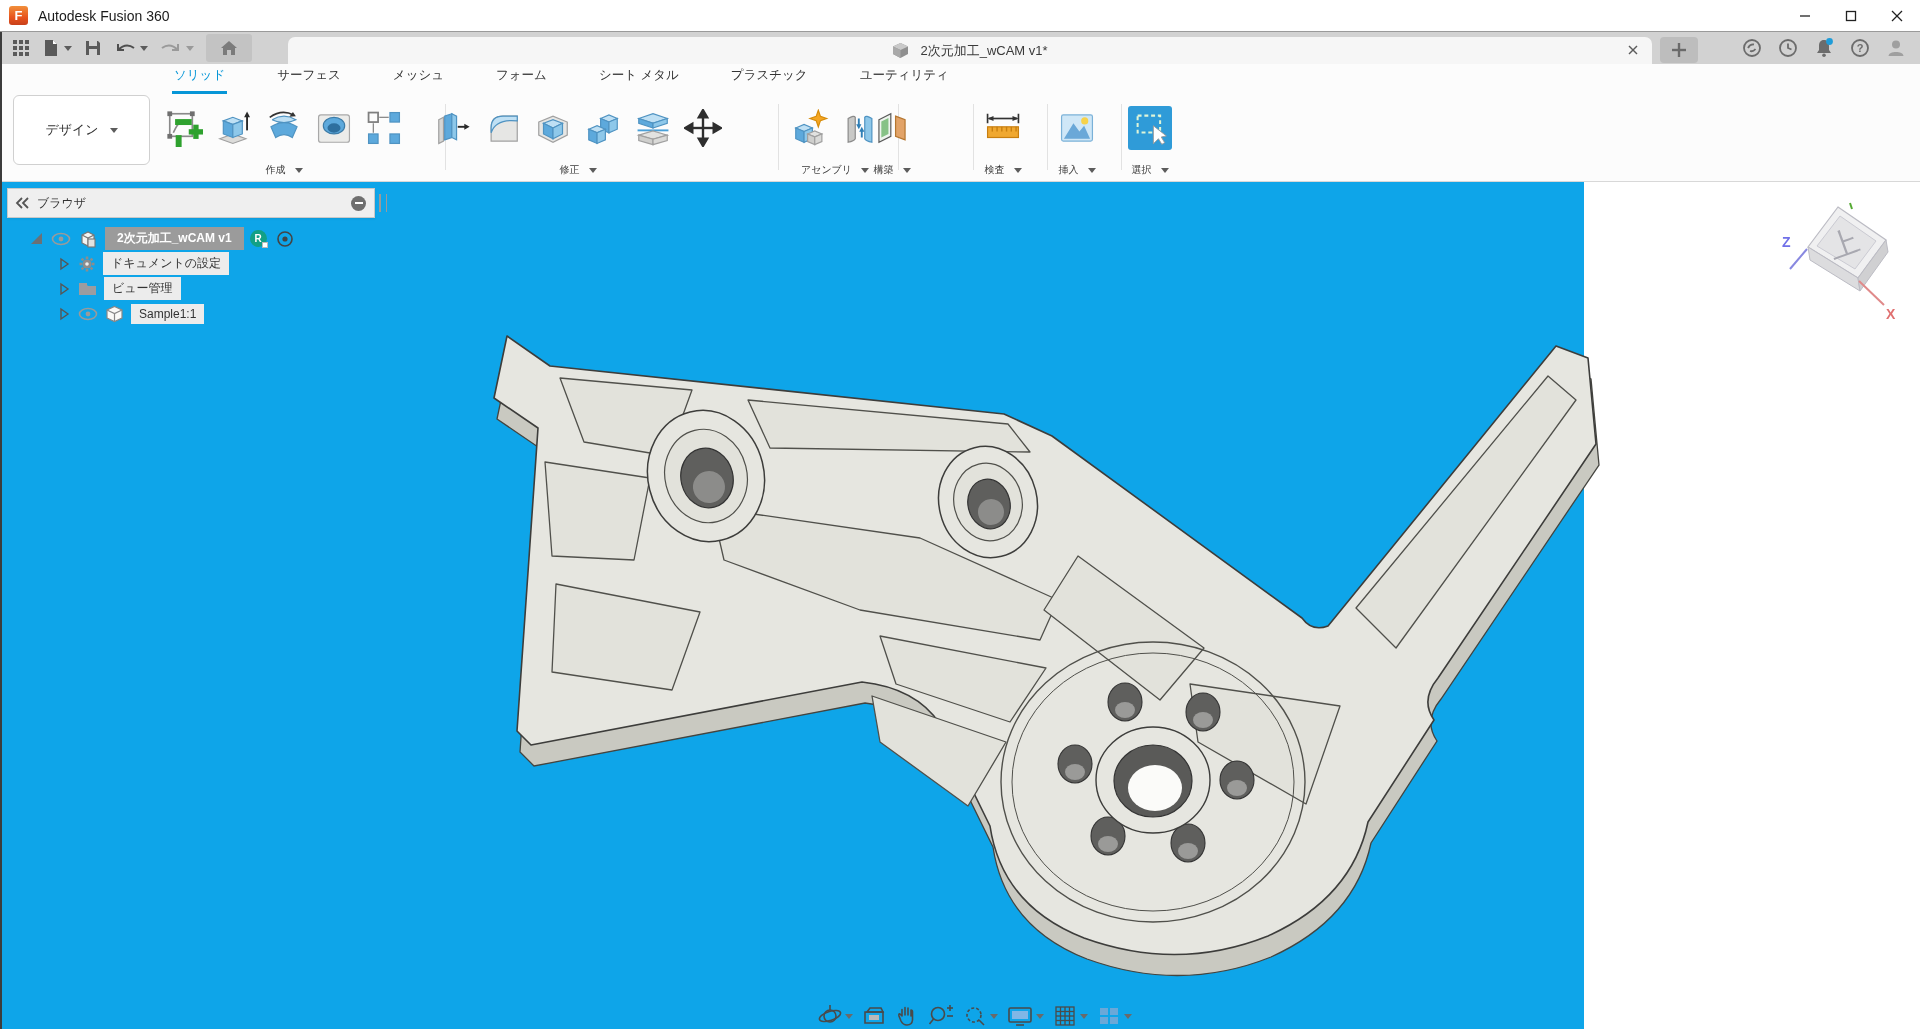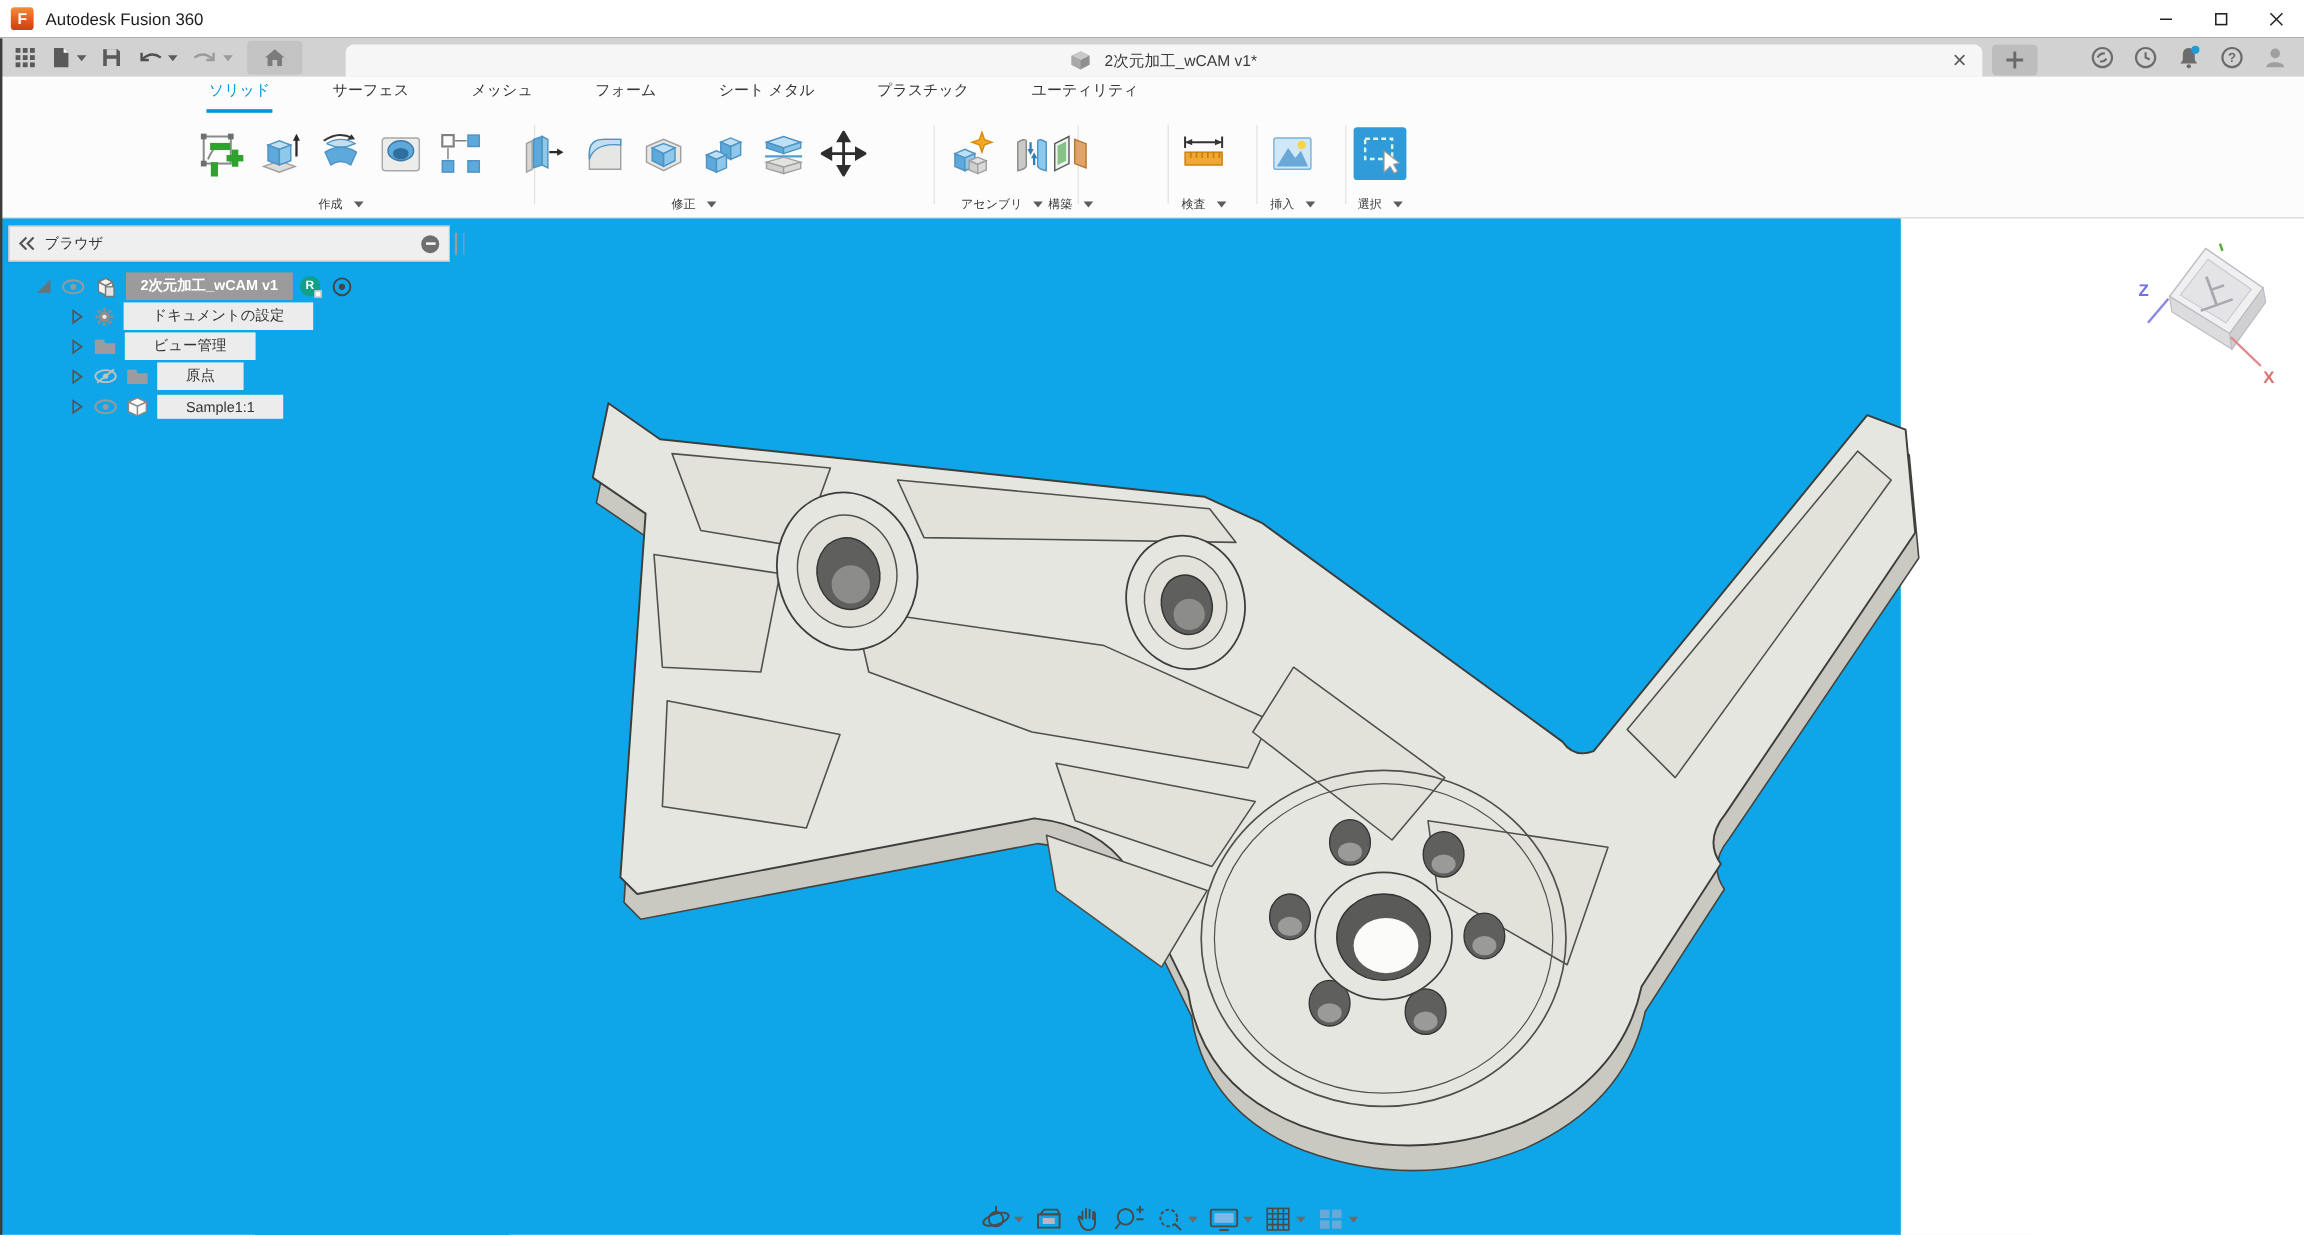--- a/index.html
+++ b/index.html
@@ -63,21 +63,21 @@
   #browser { position:absolute; left:7px; top:6px; width:382px; }
   #browser-header { width:368px; height:30px; background:#efefef; border:1px solid #c9c9c9;
     display:flex; align-items:center; box-shadow:0 1px 2px rgba(0,0,0,.08); }
   #browser-title { font-size:12px; color:#333; margin-left:6px; }
   #browser-min { margin-left:auto; margin-right:8px; width:15px; height:15px; border-radius:50%;
     background:#6f6f6f; display:flex; align-items:center; justify-content:center; }
   #browser-min div { width:8px; height:2px; background:#fff; }
   #browser-grip { position:absolute; left:372px; top:6px; width:8px; height:18px;
     border-left:2px solid #9a9a9a; border-right:1px solid #9a9a9a; }
   .trow { display:flex; align-items:center; height:25px; margin-top:0; }
-  .tlabel { font-size:12px; color:#333; background:#ececec; padding:3px 24px; white-space:nowrap; }
+  .tlabel { font-size:12px; color:#333; background:#ececec; padding:3px 8px; white-space:nowrap; }
   .root-label { background:#9b9b9b; color:#fff; font-weight:bold; padding:3px 12px; font-size:12px; }
   .rowpad { display:inline-block; }
   #r-badge { position:relative; width:17px; height:17px; border-radius:50%; background:#12a086;
     color:#fff; font-size:10px; font-weight:bold; display:flex; align-items:center; justify-content:center; margin-left:6px; }
   #r-badge i { position:absolute; right:-1px; bottom:-1px; width:6px; height:6px; background:#fff; border:1px solid #bbb; }
   .ticon { margin-right:7px; display:flex; align-items:center; }
 
   
   #navbar { position:absolute; left:818px; top:822px; display:flex; align-items:center; gap:9px; }
   .nbtn { display:flex; align-items:center; }
@@ -225,20 +225,24 @@
   <div id="ribbon-tabs">
     <div class="rtab active">ソリッド</div>
     <div class="rtab">サーフェス</div>
     <div class="rtab">メッシュ</div>
     <div class="rtab">フォーム</div>
     <div class="rtab">シート メタル</div>
     <div class="rtab">プラスチック</div>
     <div class="rtab">ユーティリティ</div>
   </div>
 
+  <div id="workspace-box">
+    <span>デザイン</span>
+    <span class="caret"></span>
+  </div>
 
   <div class="group" style="left:162px;">
     <div class="gicons">
       <div class="gi">
         <svg width="38" height="38" viewBox="0 0 32 32">
           <rect x="4" y="4" width="19" height="19" fill="none" stroke="#8a8a8a" stroke-width="1.4"></rect>
           <rect x="2" y="2" width="4" height="4" fill="#6f6f6f"></rect>
             <rect x="21" y="2" width="4" height="4" fill="#6f6f6f"></rect>
           <rect x="2" y="21" width="4" height="4" fill="#6f6f6f"></rect>
           <path d="M7,20 Q14,4 21,13" fill="none" stroke="#8a8a8a" stroke-width="1.4"></path>
@@ -602,36 +606,20 @@
         <svg width="14" height="14" class="ticon">
           <polygon points="4,2 11,7 4,12" fill="none" stroke="#555" stroke-width="1.4"></polygon>
         </svg>
         <svg width="19" height="15" class="ticon">
           <path d="M1,3 L8,3 L10,5 L18,5 L18,14 L1,14 Z" fill="#9c9ca0"></path>
           <rect x="1" y="2" width="8" height="2.5" fill="#9c9ca0"></rect>
         </svg>
         <span class="tlabel">ビュー管理</span>
       </div>
 
-      <div class="trow">
-        <span class="rowpad" style="width:50px;"></span>
-        <svg width="14" height="14" class="ticon">
-          <polygon points="4,2 11,7 4,12" fill="none" stroke="#555" stroke-width="1.4"></polygon>
-        </svg>
-        <svg width="20" height="15" class="ticon">
-          <ellipse cx="10" cy="7.5" rx="8.5" ry="5" fill="none" stroke="#c2c2c2" stroke-width="1.5"></ellipse>
-          <circle cx="10" cy="7.5" r="2.2" fill="#c2c2c2"></circle>
-          <line x1="3" y1="13" x2="17" y2="2" stroke="#c2c2c2" stroke-width="1.6"></line>
-        </svg>
-        <svg width="19" height="15" class="ticon">
-          <path d="M1,3 L8,3 L10,5 L18,5 L18,14 L1,14 Z" fill="#9c9ca0"></path>
-          <rect x="1" y="2" width="8" height="2.5" fill="#9c9ca0"></rect>
-        </svg>
-        <span class="tlabel">原点</span>
-      </div>
 
       <div class="trow">
         <span class="rowpad" style="width:50px;"></span>
         <svg width="14" height="14" class="ticon">
           <polygon points="4,2 11,7 4,12" fill="none" stroke="#555" stroke-width="1.4"></polygon>
         </svg>
         <svg width="20" height="14" class="ticon">
           <ellipse cx="10" cy="7" rx="8.5" ry="5.5" fill="none" stroke="#9a9a9a" stroke-width="1.6"></ellipse>
           <circle cx="10" cy="7" r="2.4" fill="#9a9a9a"></circle>
         </svg>

